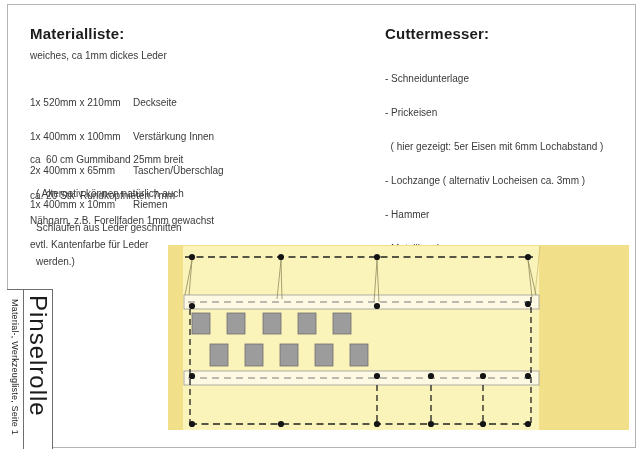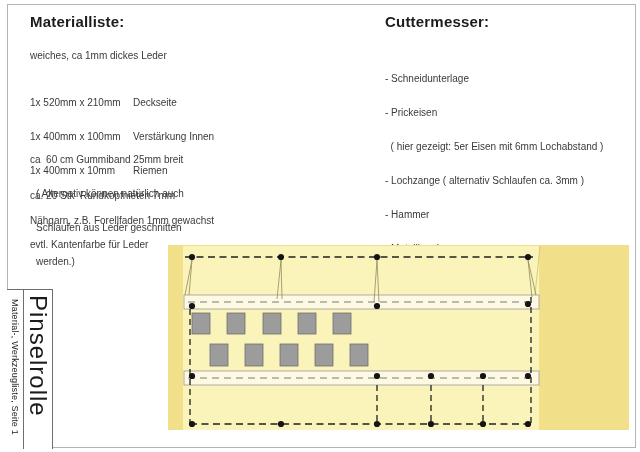--- a/index.html
+++ b/index.html
@@ -1,20 +1,20 @@
 <!DOCTYPE html>
 <html><head>
 <meta charset="utf-8">
 <style>
   html,body{margin:0;padding:0;background:#ffffff;}
   body{width:640px;height:452px;position:relative;overflow:hidden;
        font-family:"Liberation Sans",sans-serif;color:#2e2e2e;}
   .page-border{position:absolute;left:7px;top:4px;width:629px;height:444px;
        border:1px solid #b3b3b3;box-sizing:border-box;}
-  .heading{position:absolute;font-size:15px;font-weight:600;color:#1c1c1c;letter-spacing:.2px;}
+  .heading{position:absolute;font-size:15px;font-weight:600;color:#1c1c1c;letter-spacing:.2px;margin-top:12px;}
   .body-text{position:absolute;font-size:10px;line-height:11.4px;color:#3a3a3a;white-space:pre;}
   .pair-row{display:flex;gap:11px;}
   .pair-size{width:92px;flex:0 0 92px;}
   .note-cont{padding-left:6px;}
   
   .titleblock{position:absolute;left:7px;top:289px;width:46px;height:160px;
        border-top:1px solid #6e6e6e;border-right:1px solid #6e6e6e;box-sizing:border-box;
        display:flex;background:#fff;}
   .tb-col-a{width:18px;box-sizing:border-box;border-right:1px solid #6e6e6e;
        display:flex;justify-content:center;padding-top:9px;}
@@ -43,20 +43,24 @@
 <div class="body-text" style="left:30px;top:74px;">
   <div class="pair-row">
     <span class="pair-size">1x 520mm x 210mm</span>
     <span>Deckseite</span>
   </div>
   <div class="pair-row">
     <span class="pair-size">1x 400mm x 100mm</span>
     <span>Verstärkung Innen</span>
   </div>
   <div class="pair-row">
+    <span class="pair-size">2x 400mm x 65mm</span>
+    <span>Taschen/Überschlag</span>
+  </div>
+  <div class="pair-row">
     <span class="pair-size">1x 400mm x 10mm</span>
     <span>Riemen</span>
   </div>
 </div>
 
 <div class="body-text" style="left:30px;top:131px;">
   <div>ca  60 cm Gummiband 25mm breit</div>
   <div class="note-cont">( Alternativ können natürlich auch</div>
   <div class="note-cont">Schlaufen aus Leder geschnitten</div>
   <div class="note-cont">werden.)</div>
@@ -65,21 +69,21 @@
 <div class="body-text" style="left:30px;top:190px;">ca. 20 Stk  Rundkopfnieten 7mm</div>
 <div class="body-text" style="left:30px;top:215px;">Nähgarn, z.B. Forellfaden 1mm gewachst</div>
 <div class="body-text" style="left:30px;top:239px;">evtl. Kantenfarbe für Leder</div>
 
 <div class="heading" style="left:385px;top:13px;">Cuttermesser:</div>
 
 <div class="body-text" style="left:385px;top:50px;line-height:11.35px;">
   <div>- Schneidunterlage</div>
   <div>- Prickeisen</div>
   <div>  ( hier gezeigt: 5er Eisen mit 6mm Lochabstand )</div>
-  <div>- Lochzange ( alternativ Schlaufen ca. 3mm )</div>
+  <div>- Lochzange ( alternativ Locheisen ca. 3mm )</div>
   <div>- Hammer</div>
   <div>- Metallineal</div>
   <div>- Cuttermesser</div>
   <div>- Stechahle</div>
   <div>- Lederleim / kleber</div>
   <div>- Nietensetzwerkzeug ( ein Hammer reicht jedoch )</div>
   <div>- Malercrepp</div>
   
 </div>
 

